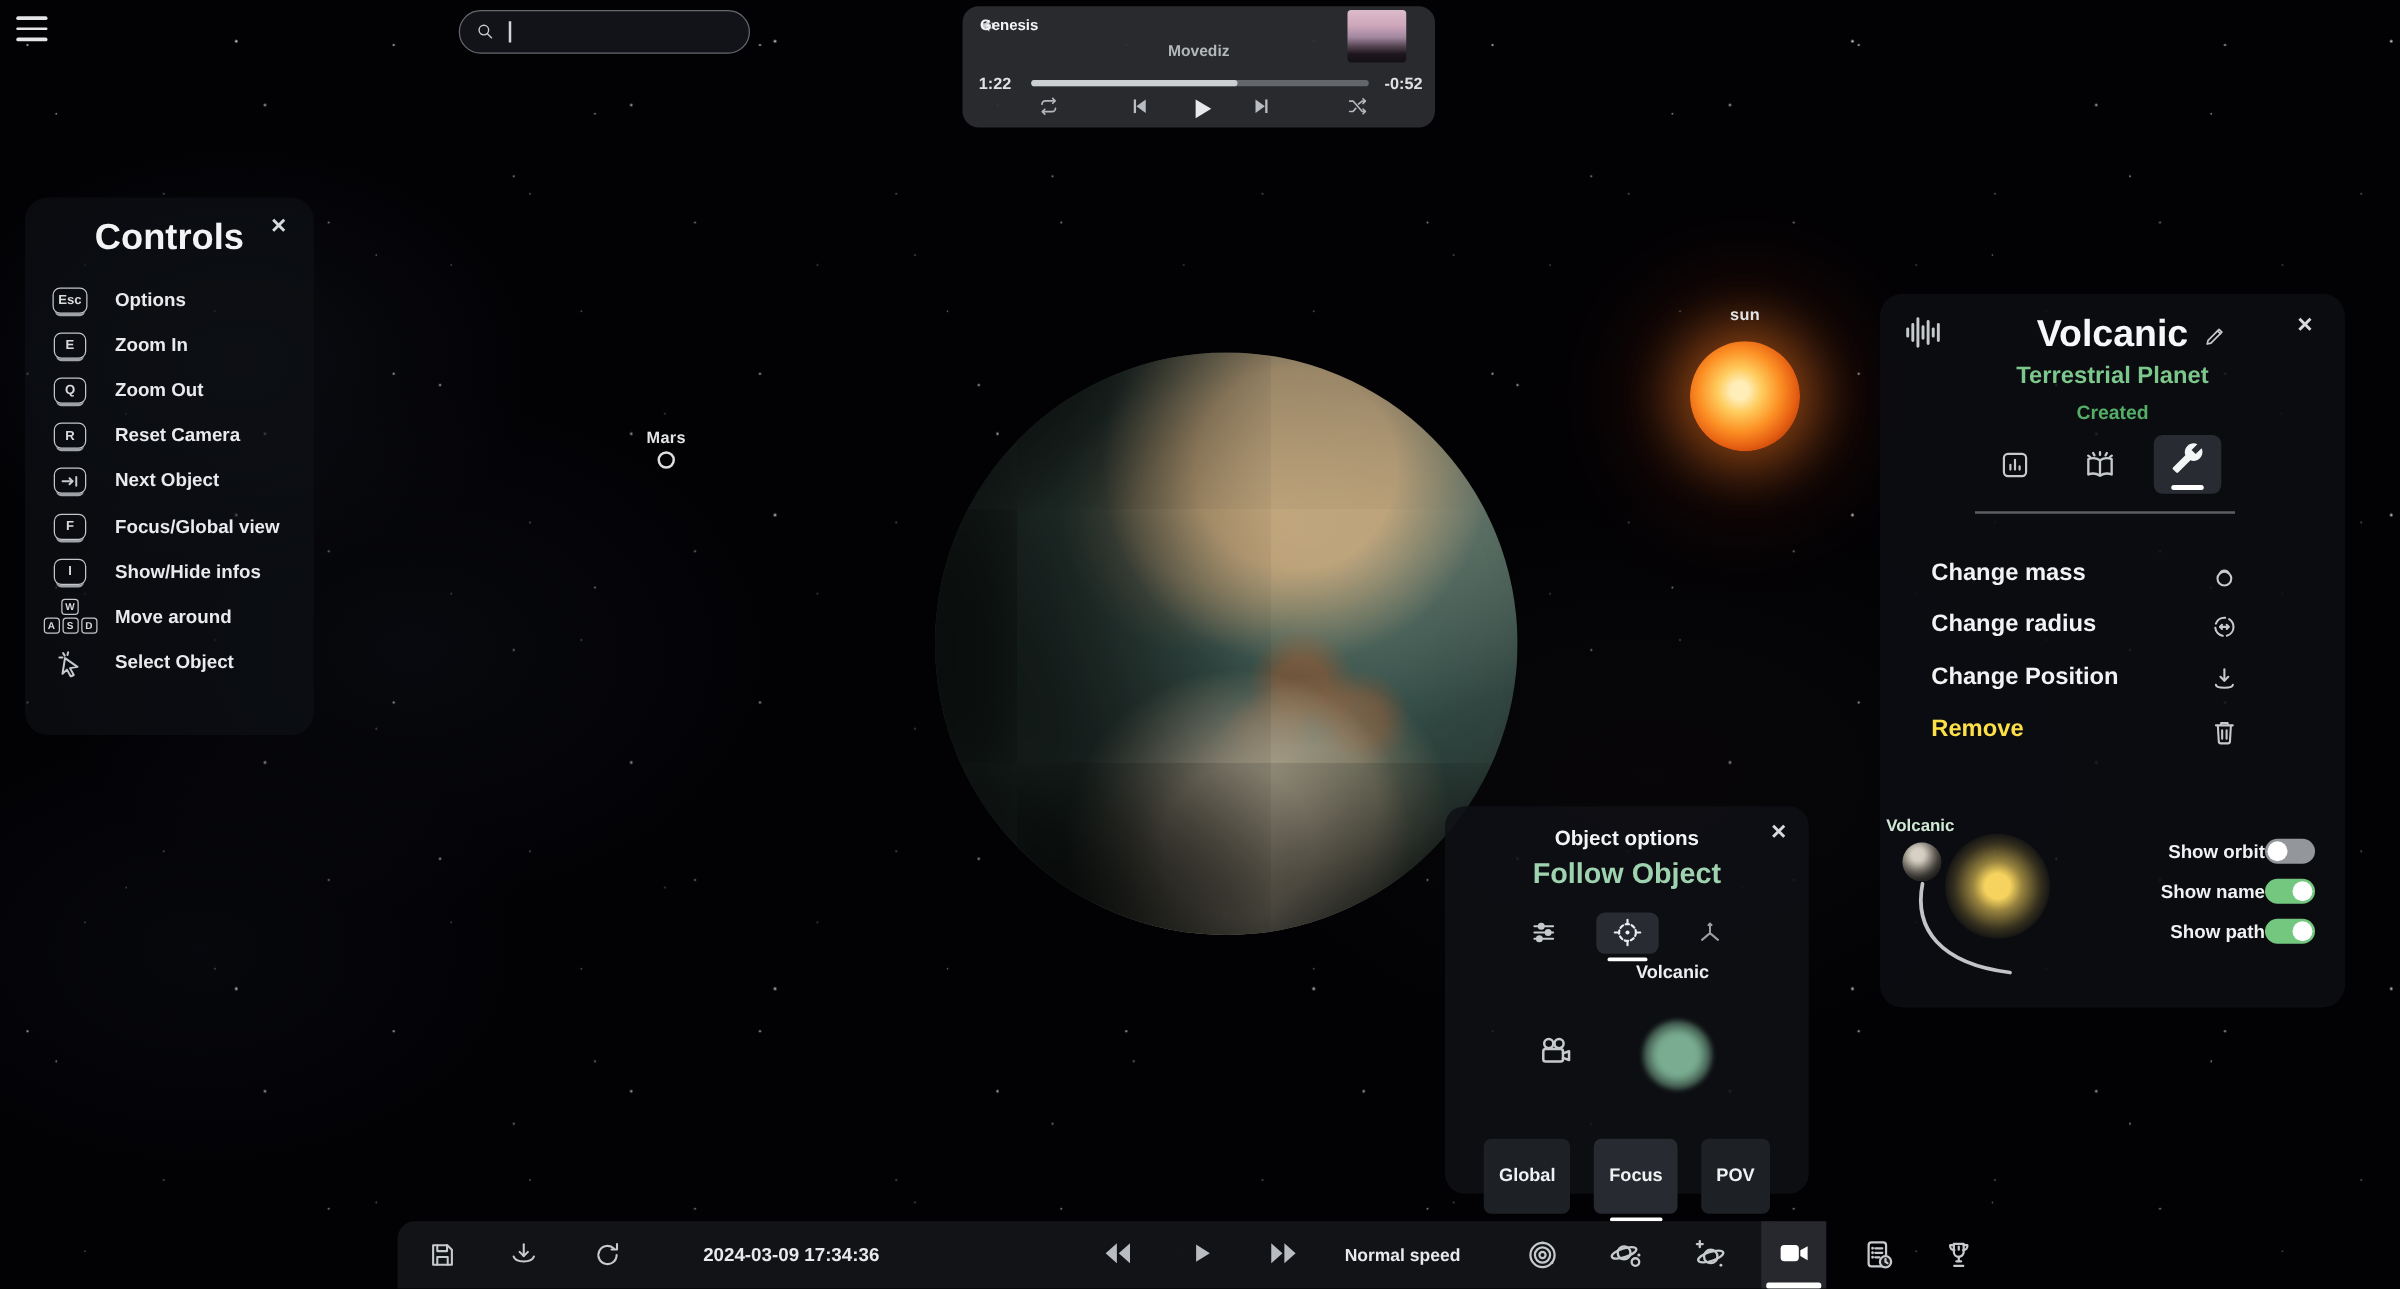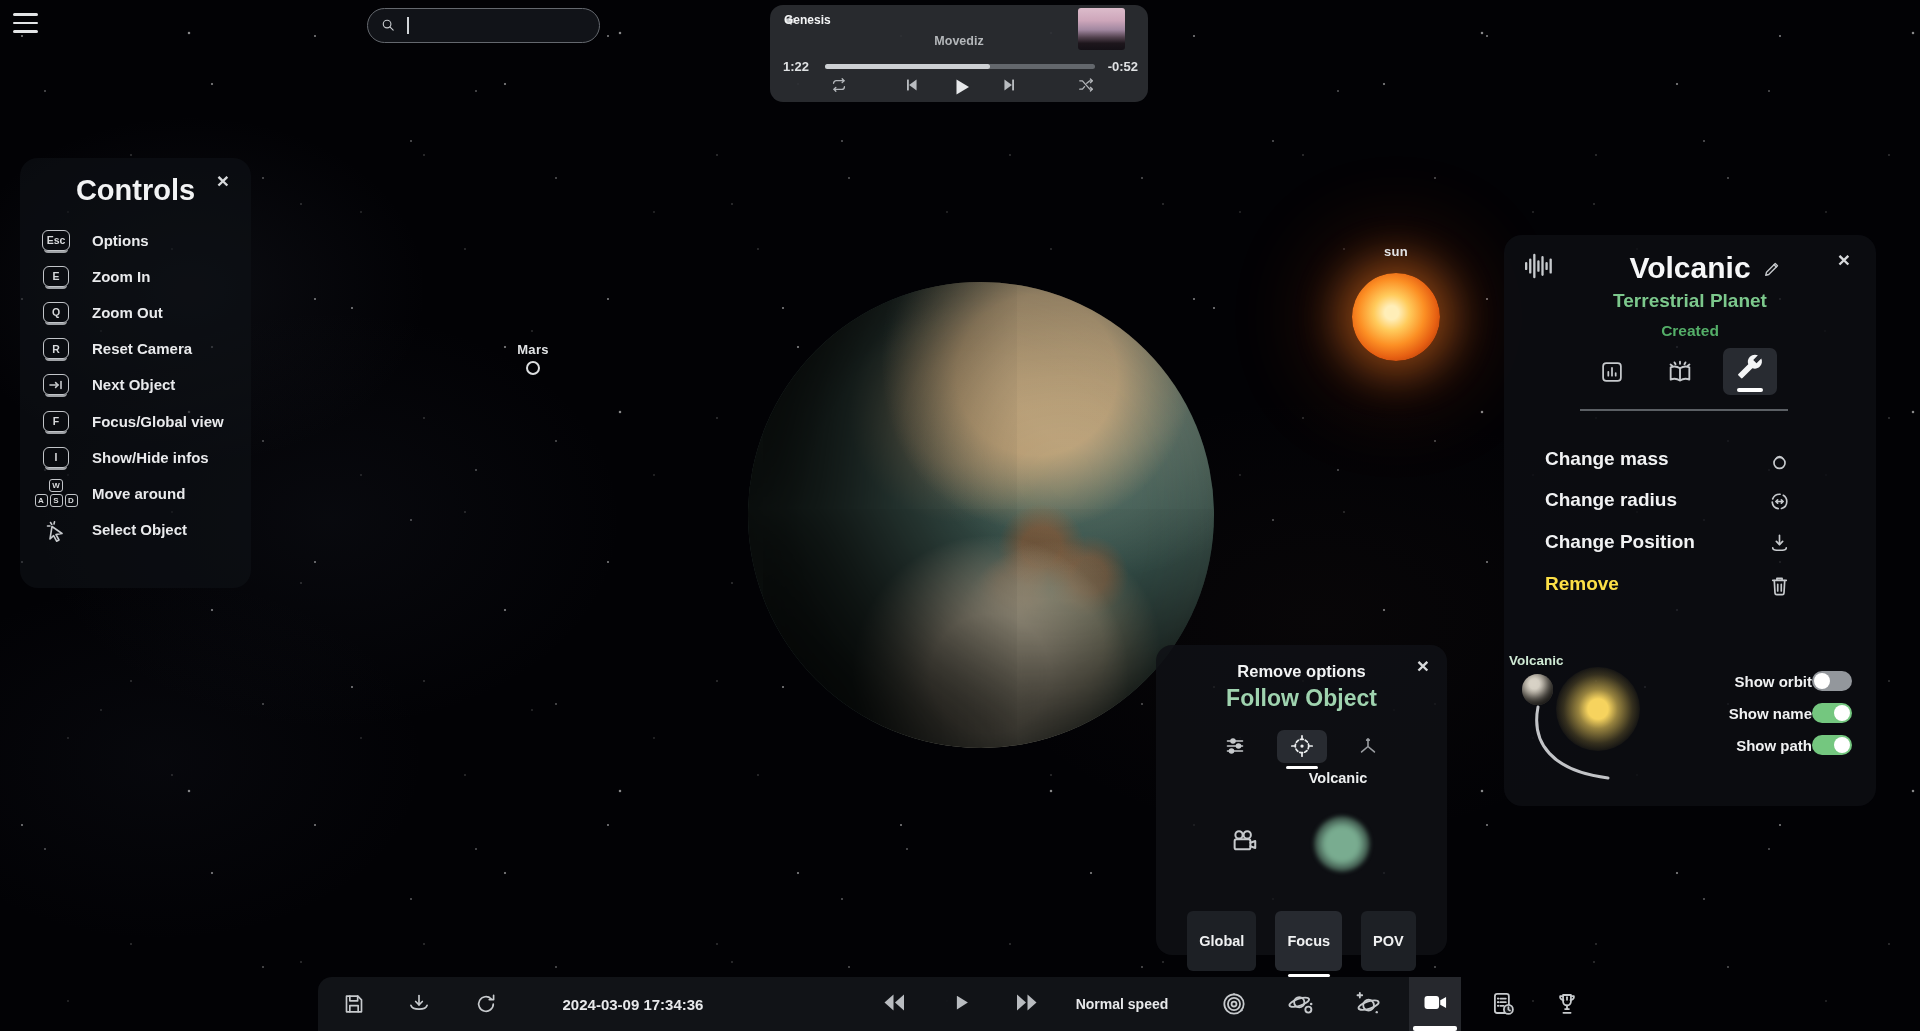--- a/index.html
+++ b/index.html
@@ -278,21 +278,21 @@
             <path d="M6.5 4.5l1.3 2M3.5 8H6M10.5 3.8L10 6"></path>
           </svg>
         </span>
         <span class="ctl-label">Select Object</span>
       </div>
     </div>
   </div>
 
   <div class="panel cam">
     <button class="close-x" style="right:18px;top:10px">×</button>
-    <div class="cam-title">Remove options</div>
+    <div class="cam-title">Object options</div>
     <div class="cam-mode">Follow Object</div>
     <div class="tile active" style="left:121px;top:85px;width:50px;height:33px">
         <span class="under"></span>
       </div>
     <button class="cam-ic" style="left:79px;top:101px">
       <svg class="ic" width="24" height="24" viewBox="0 0 24 24">
         <path d="M4.5 7h15M4.5 12h15M4.5 17h15"></path>
         <circle cx="10" cy="7" r="2" fill="#c7cacd"></circle>
           <circle cx="15.5" cy="12" r="2" fill="#c7cacd"></circle>
           <circle cx="8.5" cy="17" r="2" fill="#c7cacd"></circle>

